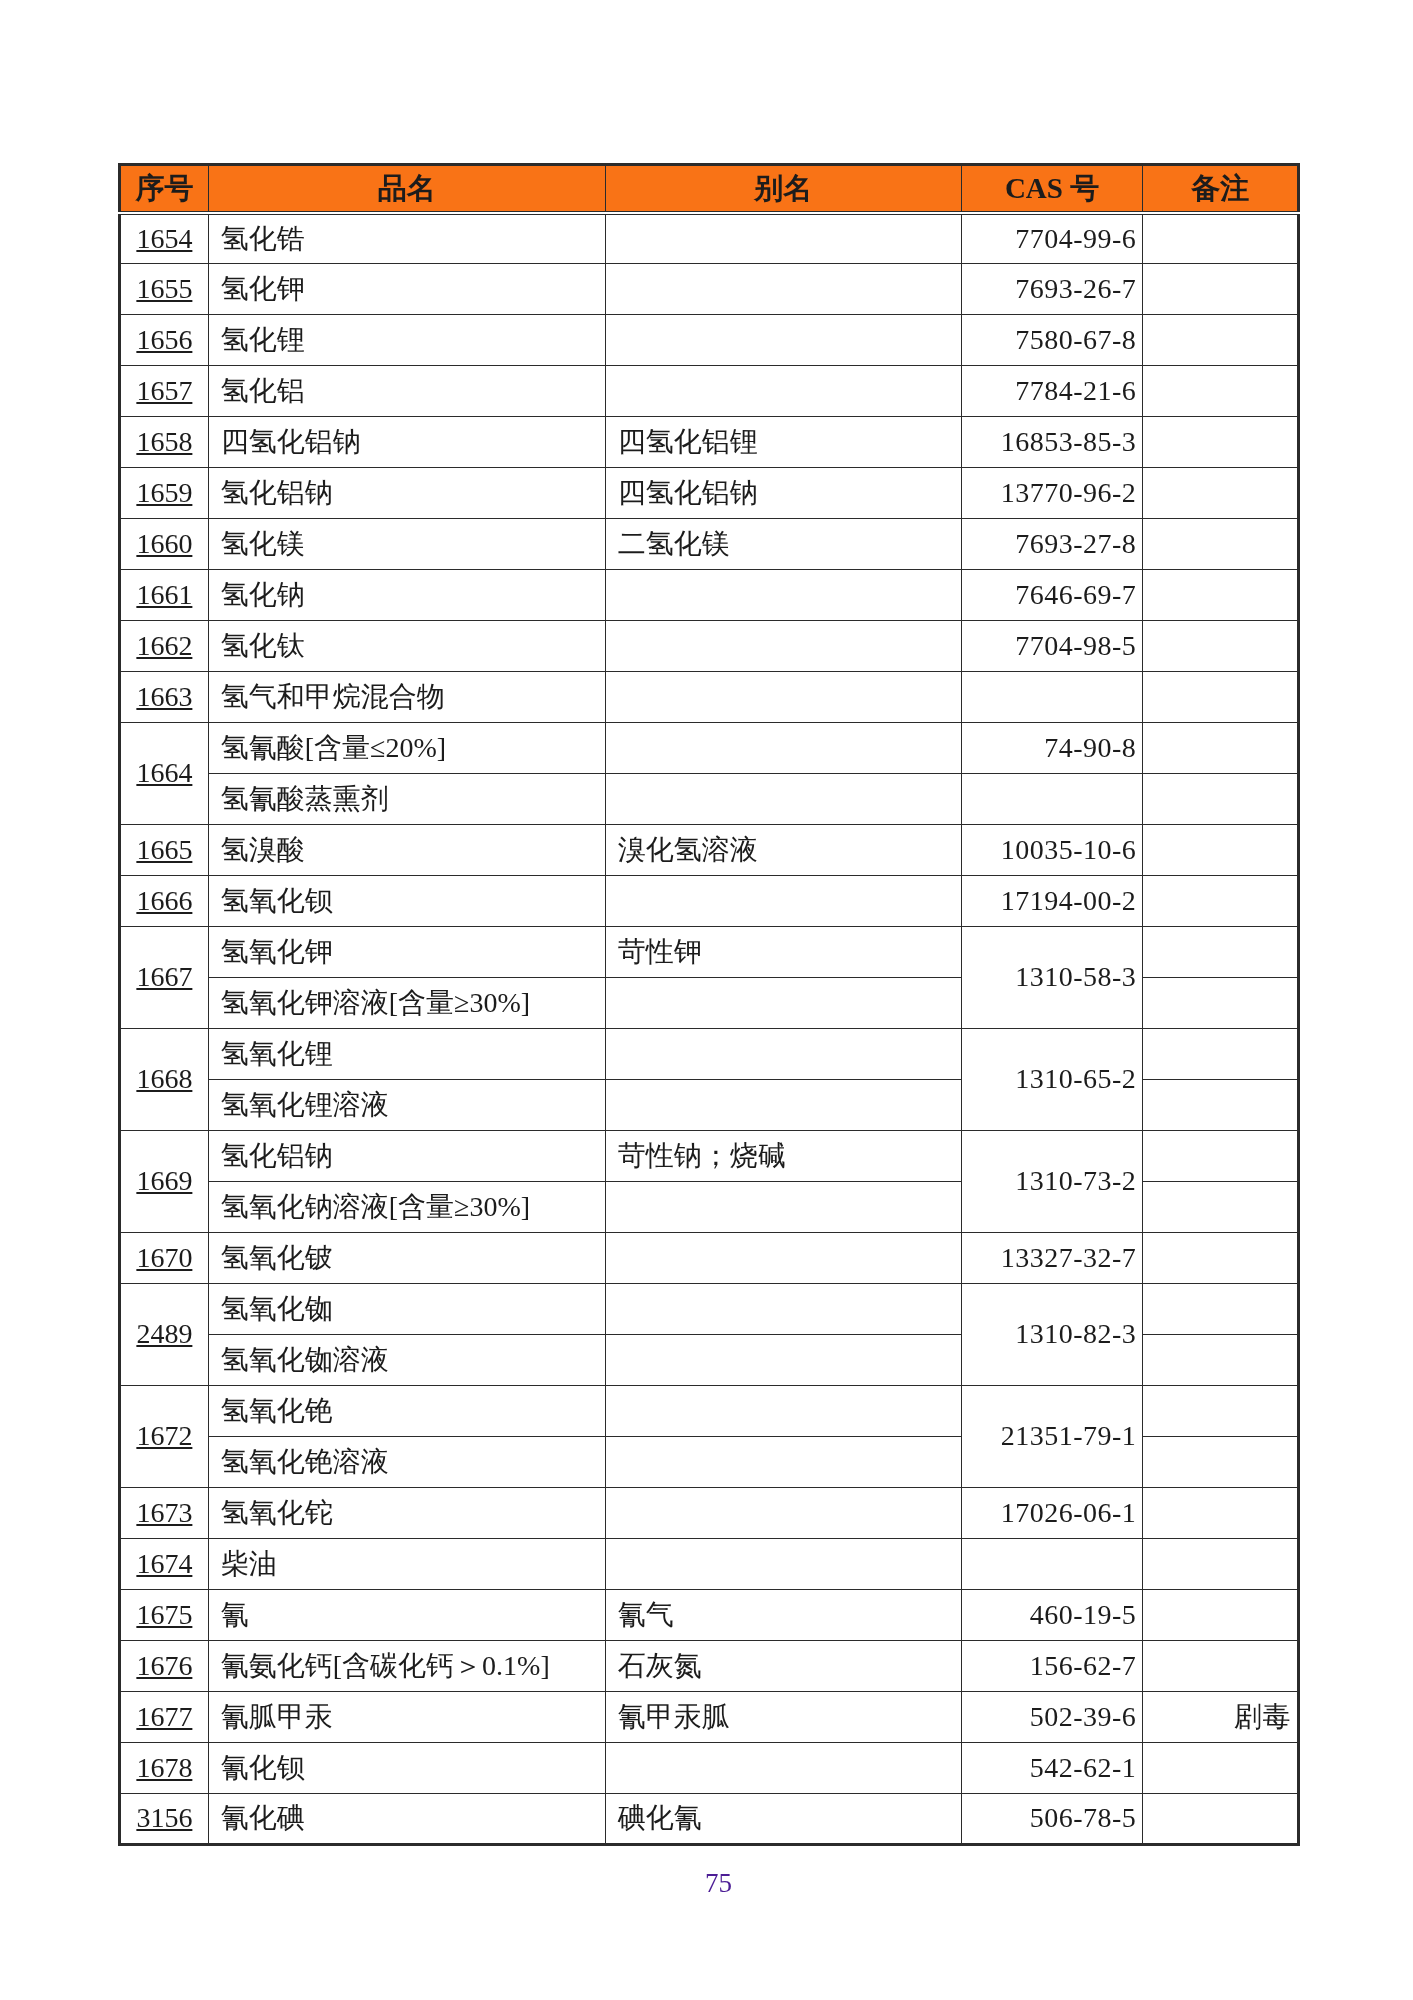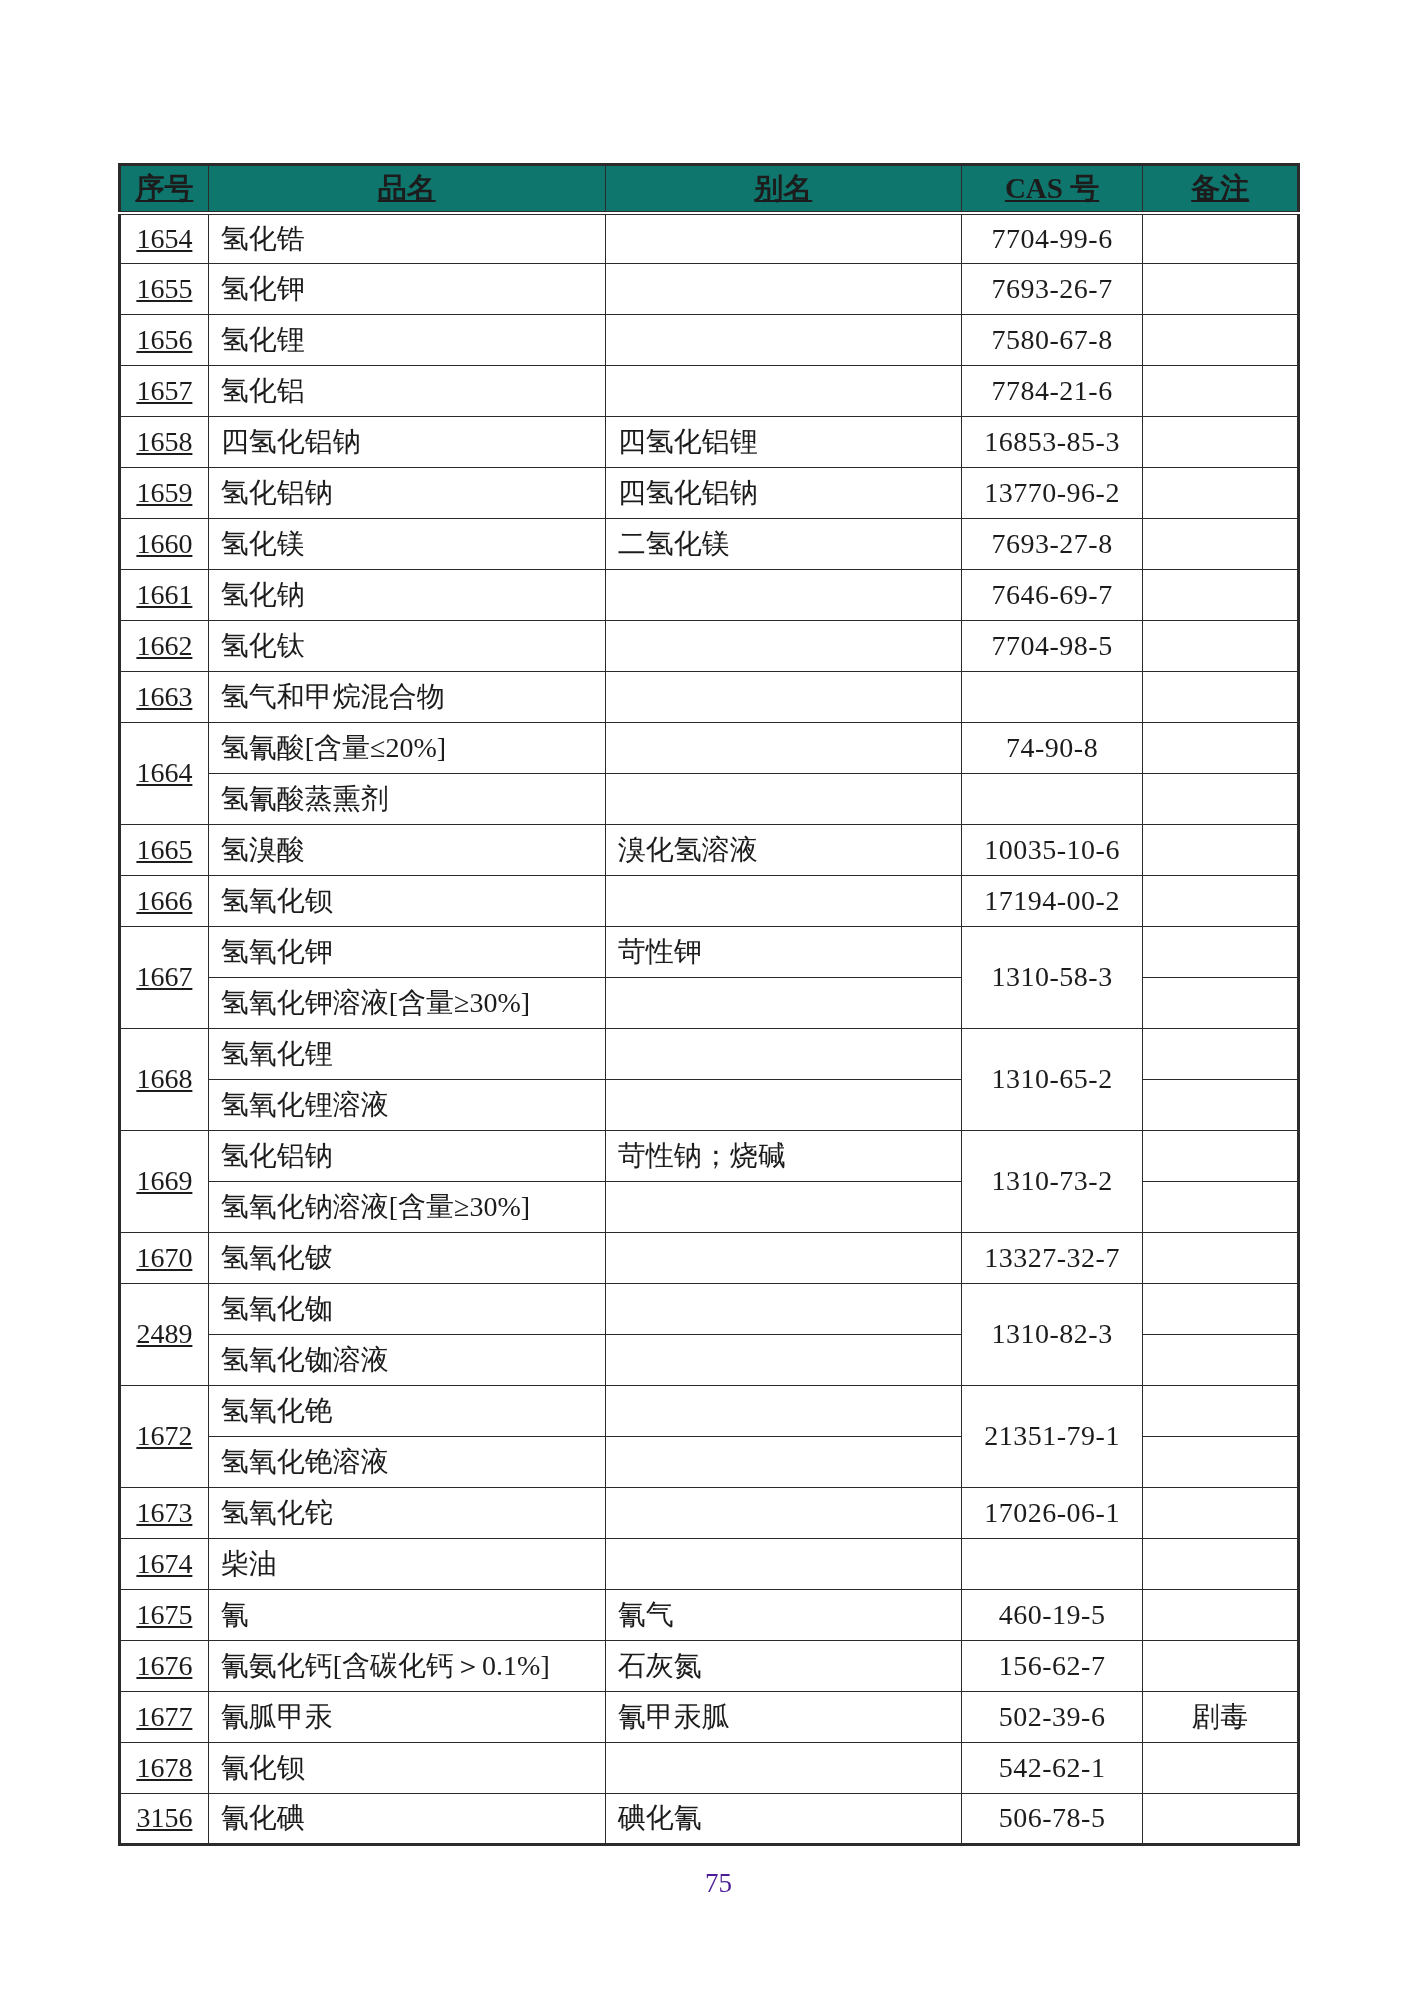--- a/index.html
+++ b/index.html
@@ -35,36 +35,35 @@
     overflow: hidden;
     padding: 2px 6px;
     box-sizing: border-box;
   }
   .chem-table thead th {
     height: 48px;
     font-weight: bold;
     font-size: 29px;
     text-align: center;
     border-bottom: 4px double #2b2b2b;
-    background: #0f766e;
-    text-decoration: underline;
+    background: #f97316;
   }
   .chem-table tbody td {
     height: 51px;
   }
   td.cell-serial {
     text-align: center;
     text-decoration: underline;
   }
   td.cell-name, td.cell-alias {
     text-align: left;
     padding-left: 12px;
   }
   td.cell-cas, td.cell-remark {
-    text-align: center;
+    text-align: right;
     letter-spacing: 0.5px;
     font-family: Liberation Serif, serif;
   }
   .page-number {
     position: absolute;
     left: 12px;
     top: 1868px;
     width: 100%;
     text-align: center;
     font-size: 27px;

